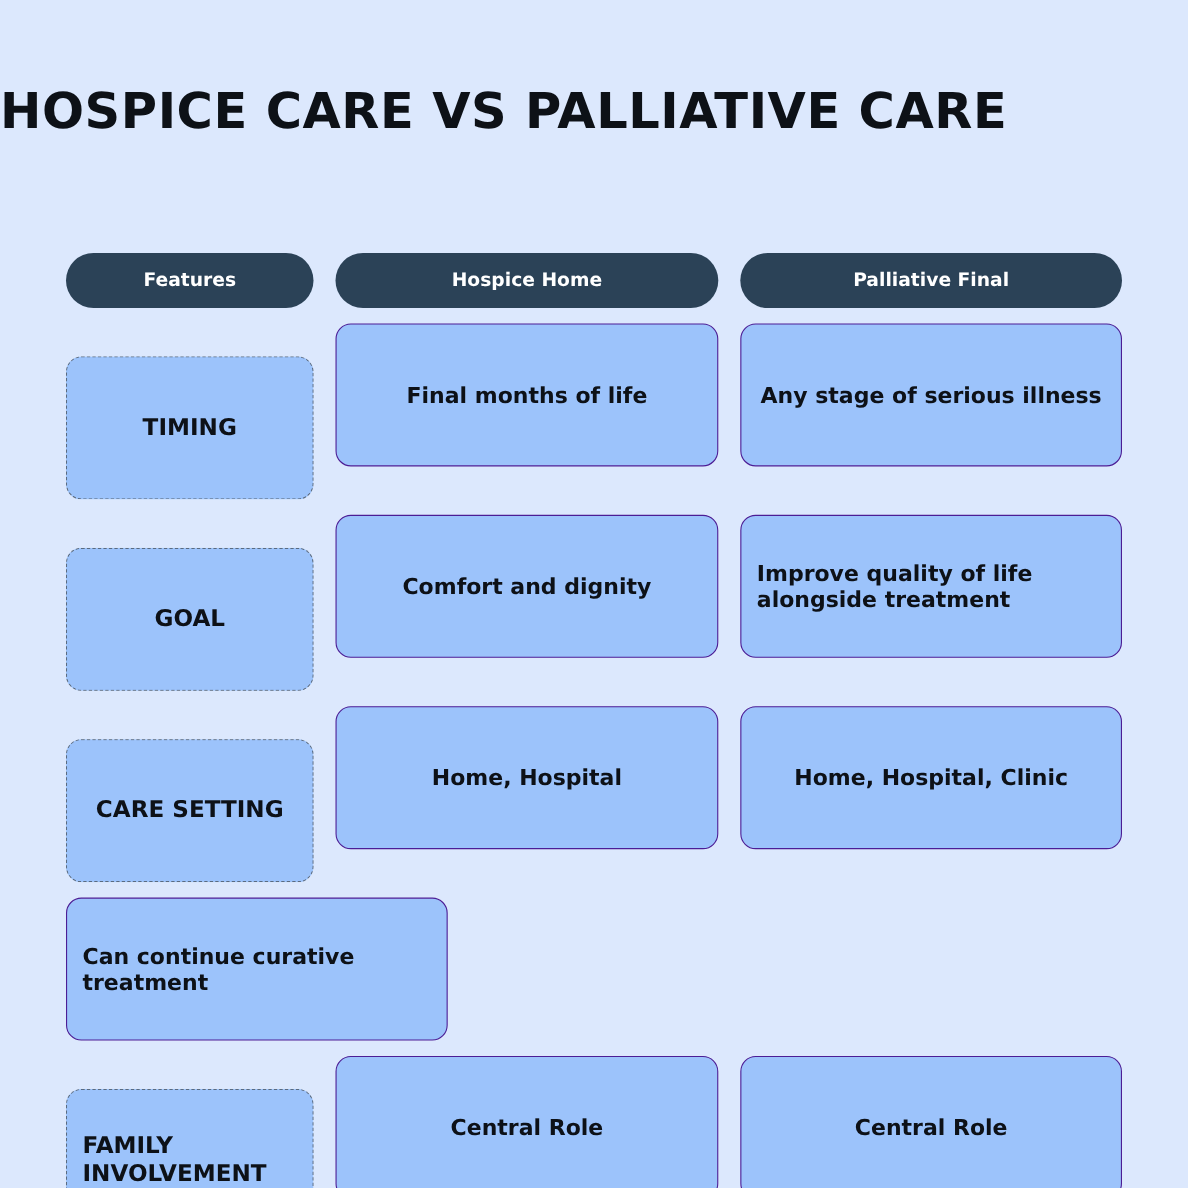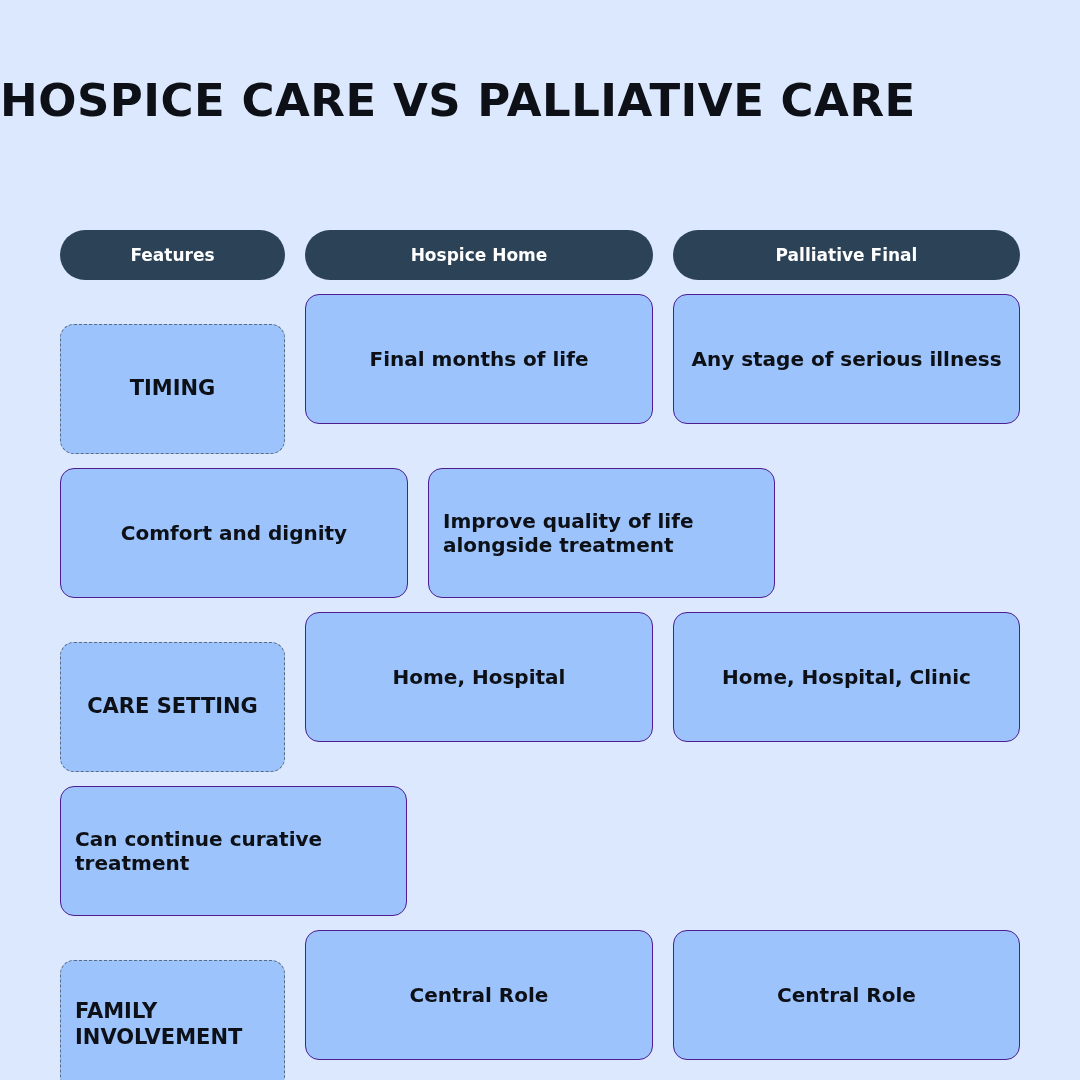--- a/index.html
+++ b/index.html
@@ -100,20 +100,21 @@
       <div class="cell col-palliative">Palliative Final</div>
     </div>
 
     <div class="row body-row">
       <div class="cell col-feature">TIMING</div>
       <div class="cell col-hospice">Final months of life</div>
       <div class="cell col-palliative">Any stage of serious illness</div>
     </div>
 
     <div class="row body-row">
+      <div class="cell col-feature">GOAL</div>
       <div class="cell col-hospice">Comfort and dignity</div>
       <div class="cell col-palliative">Improve quality of life alongside treatment</div>
     </div>
 
     <div class="row body-row">
       <div class="cell col-feature">CARE SETTING</div>
       <div class="cell col-hospice">Home, Hospital</div>
       <div class="cell col-palliative">Home, Hospital, Clinic</div>
     </div>
 

